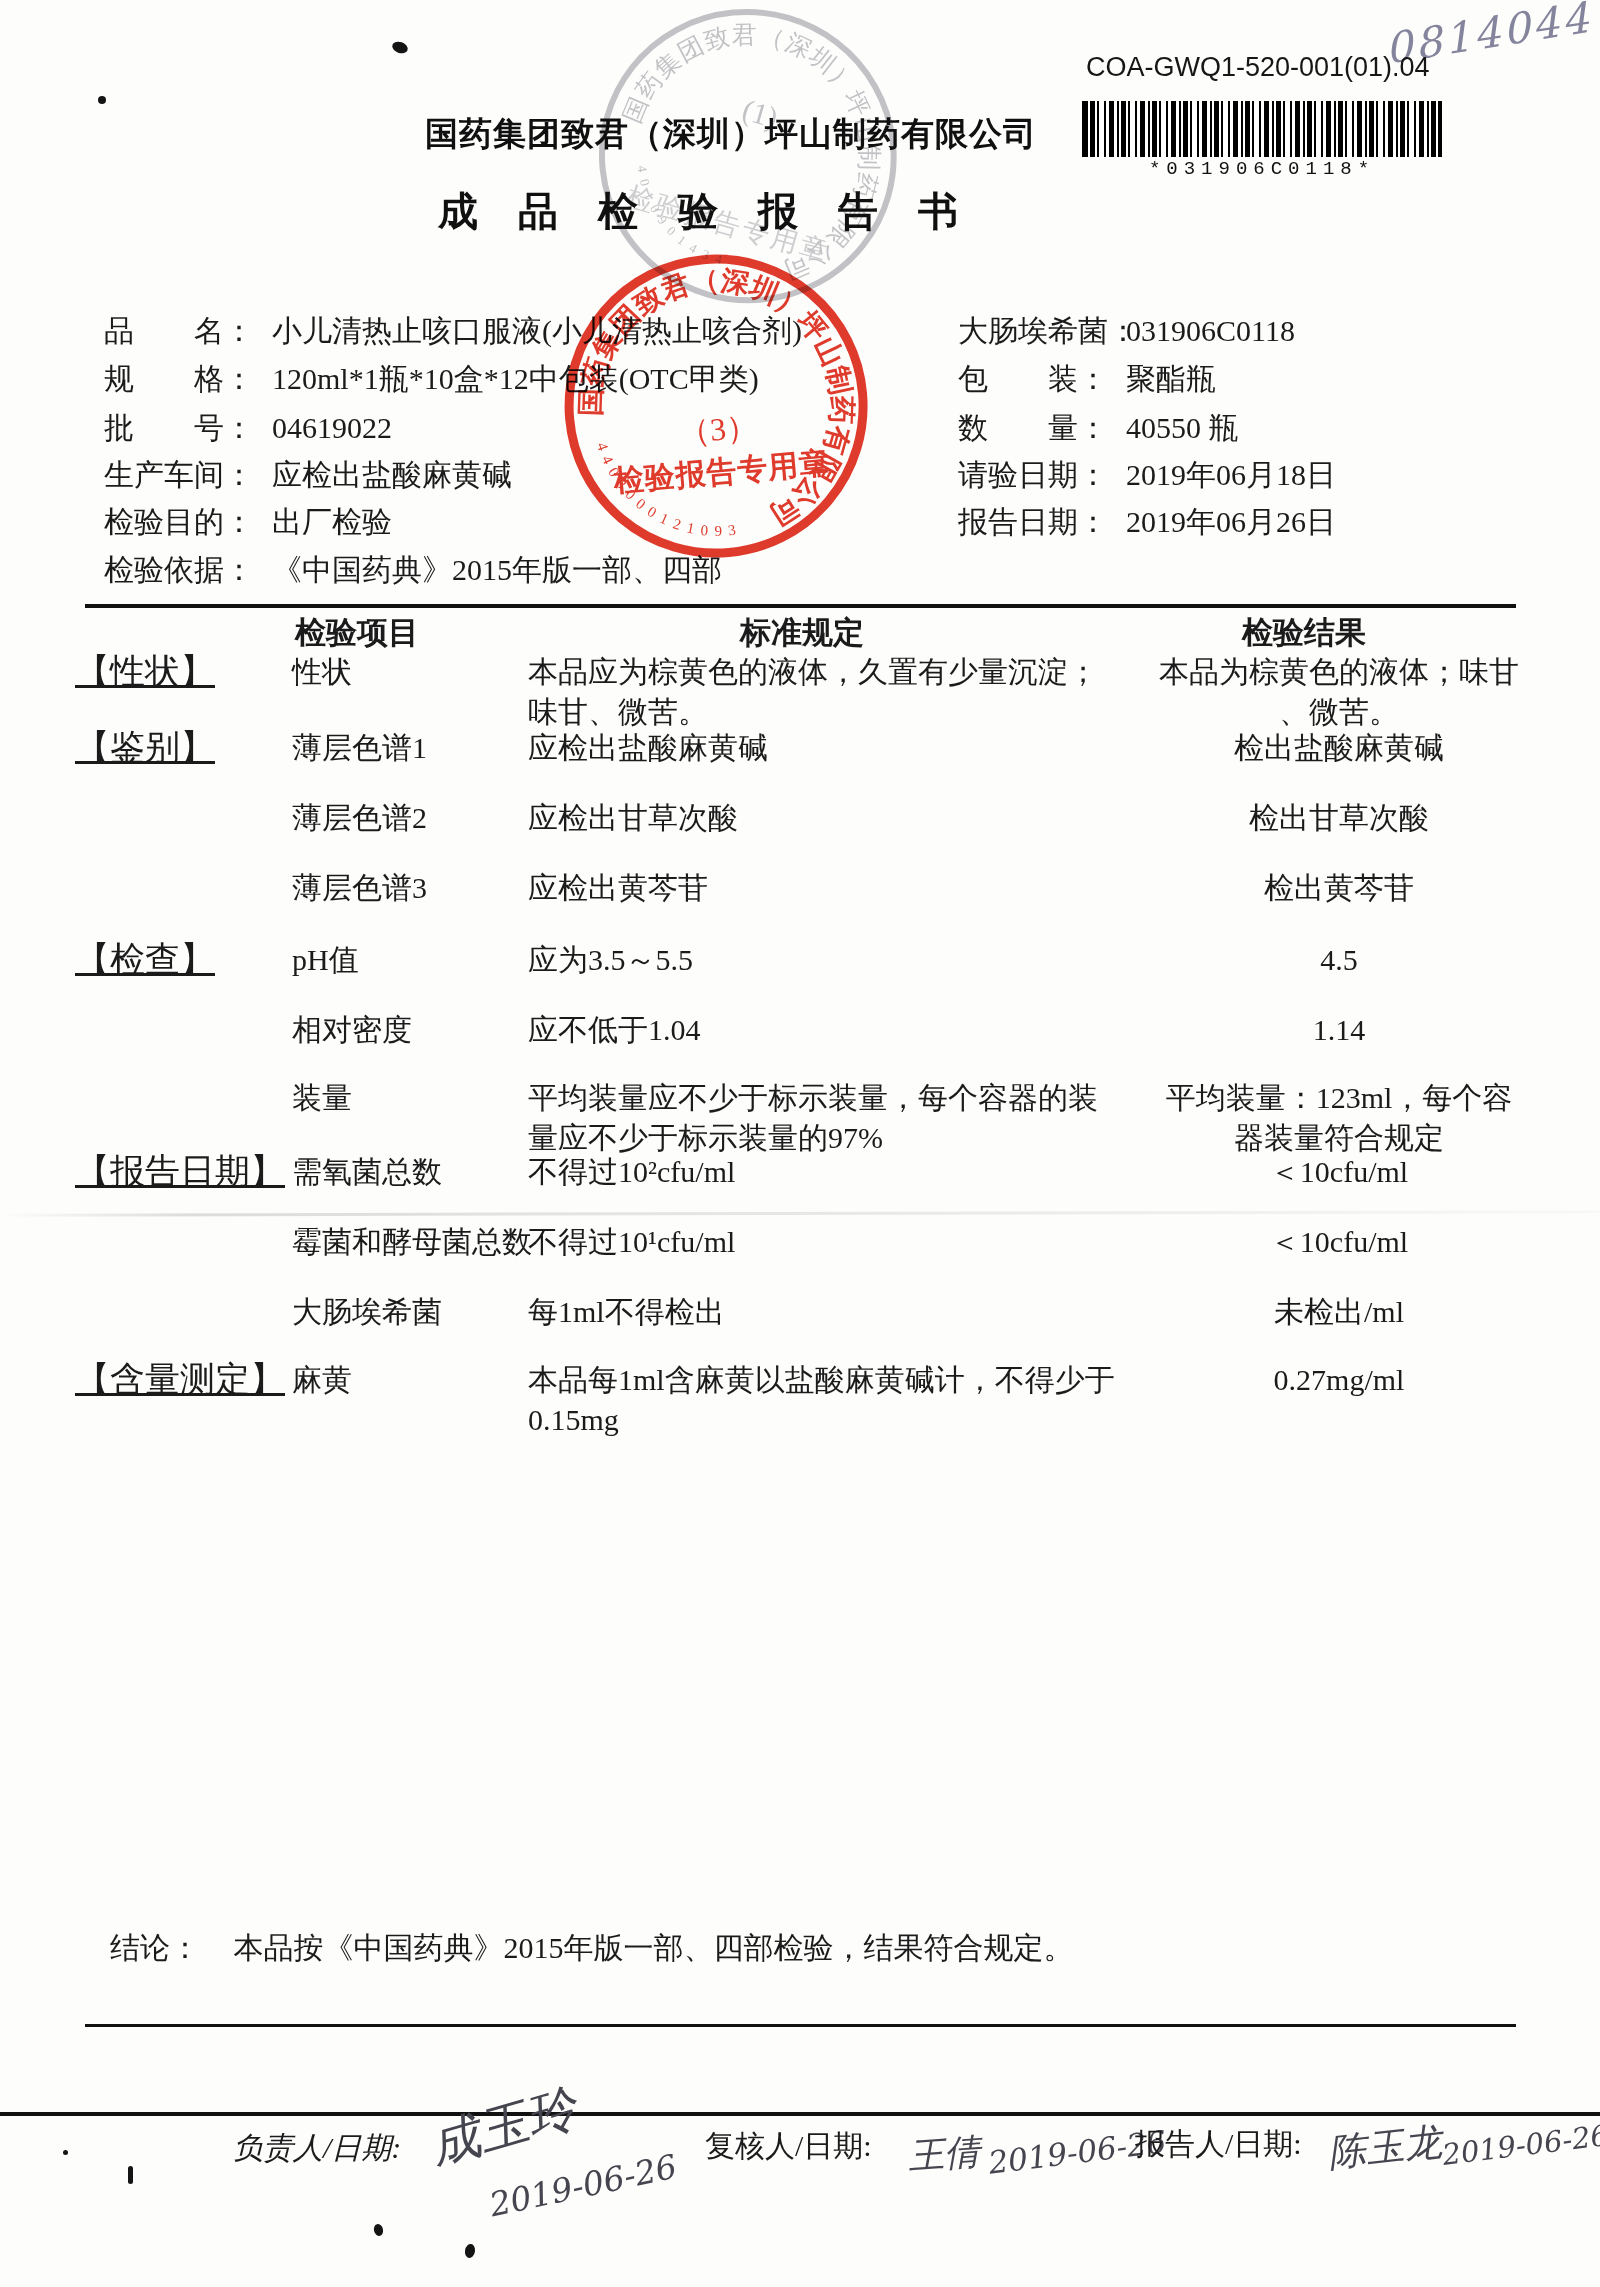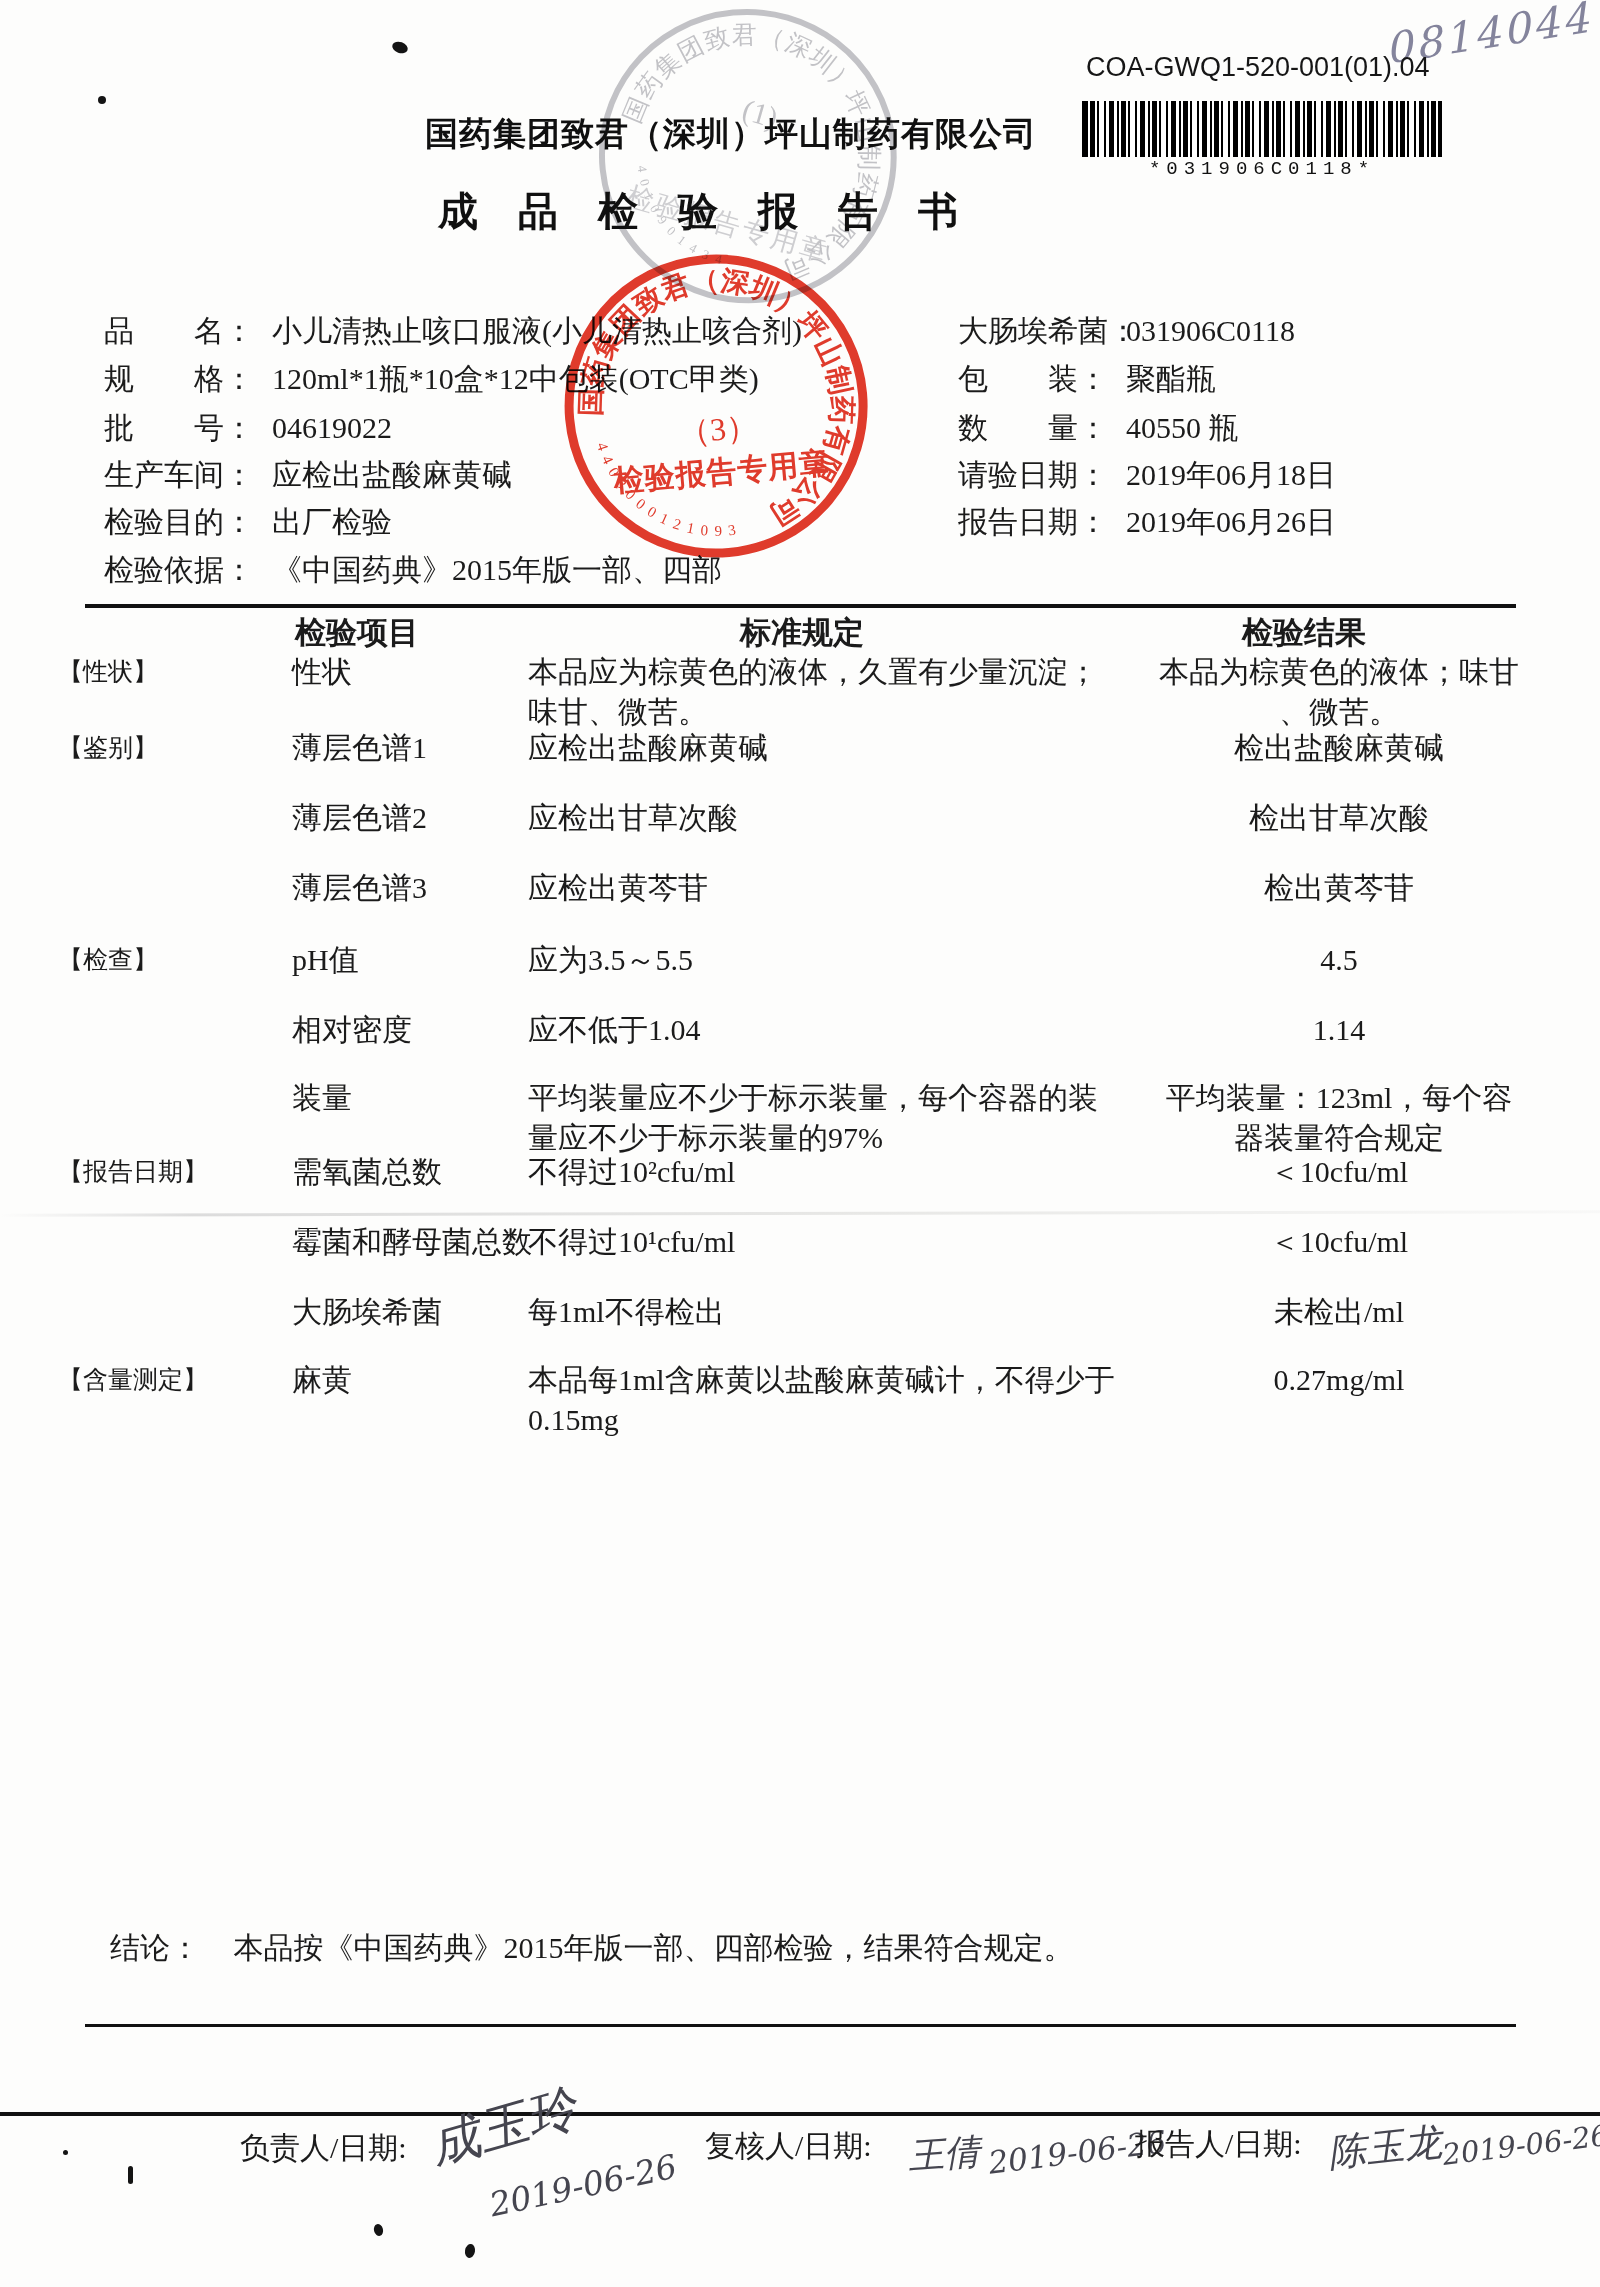--- a/index.html
+++ b/index.html
@@ -22,21 +22,21 @@
   
   .inf{font-size:30px;white-space:nowrap;}
   .inf .lab{display:inline-block;width:168px;margin-top:32px;}
   
   .rule{background:#111;}
   .fold{height:3px;background:linear-gradient(90deg,rgba(220,220,220,0),#dcdcdc 12%,#e8e8e6 55%,rgba(230,230,230,.2));
         transform:rotate(-0.12deg);}
   
   .th{font-size:31px;font-weight:bold;text-align:center;width:220px;}
   .trow{position:absolute;left:0;top:0;width:1600px;font-size:30px;line-height:40px;}
-  .c-cat{position:absolute;left:58px;width:236px;font-size:25px;white-space:nowrap;}
+  .c-cat{position:absolute;left:75px;width:236px;font-size:35px;white-space:nowrap;text-decoration:underline;}
   .c-item{position:absolute;left:292px;width:240px;white-space:nowrap;}
   .c-std{position:absolute;left:528px;width:625px;white-space:pre-line;}
   .c-res{position:absolute;left:1140px;width:398px;text-align:center;white-space:pre-line;}
   
   .concl{font-size:30px;}
   .sig-label{font-size:30px;white-space:nowrap;}
   .hand{font-family:"DejaVu Serif",serif;font-style:italic;color:#45454f;white-space:nowrap;}
   
   .stamp{mix-blend-mode:multiply;}
   
@@ -216,21 +216,21 @@
   <div class="abs fold" style="left:0;top:1212px;width:1600px;"></div>
 
   <div class="abs rule" style="left:85px;top:2024px;width:1431px;height:3px;"></div>
   <div class="abs concl" style="left:110px;top:1928px;">
     <span>结论：</span>
     <span style="margin-left:26px;">本品按《中国药典》2015年版一部、四部检验，结果符合规定。</span>
   </div>
 
   <div class="abs rule" style="left:0;top:2112px;width:1600px;height:4px;"></div>
 
-  <div class="abs sig-label" style="left:240px;top:2128px;">负责人/日期:</div>
+  <div class="abs sig-label" style="left:233px;top:2128px;font-style:italic;">负责人/日期:</div>
   <div class="abs hand" style="left:428px;top:2094px;font-size:50px;transform:rotate(-16deg);">成玉玲</div>
   <div class="abs hand" style="left:488px;top:2166px;font-size:33px;transform:rotate(-12deg);">2019-06-26</div>
 
   <div class="abs sig-label" style="left:705px;top:2126px;">复核人/日期:</div>
   <div class="abs hand" style="left:908px;top:2130px;font-size:36px;transform:rotate(-4deg);">王倩</div>
   <div class="abs hand" style="left:988px;top:2134px;font-size:31px;transform:rotate(-7deg);">2019-06-26</div>
 
   <div class="abs sig-label" style="left:1135px;top:2124px;">报告人/日期:</div>
   <div class="abs hand" style="left:1328px;top:2122px;font-size:38px;transform:rotate(-6deg);">陈玉龙</div>
   <div class="abs hand" style="left:1442px;top:2128px;font-size:29px;transform:rotate(-7deg);">2019-06-26</div>

